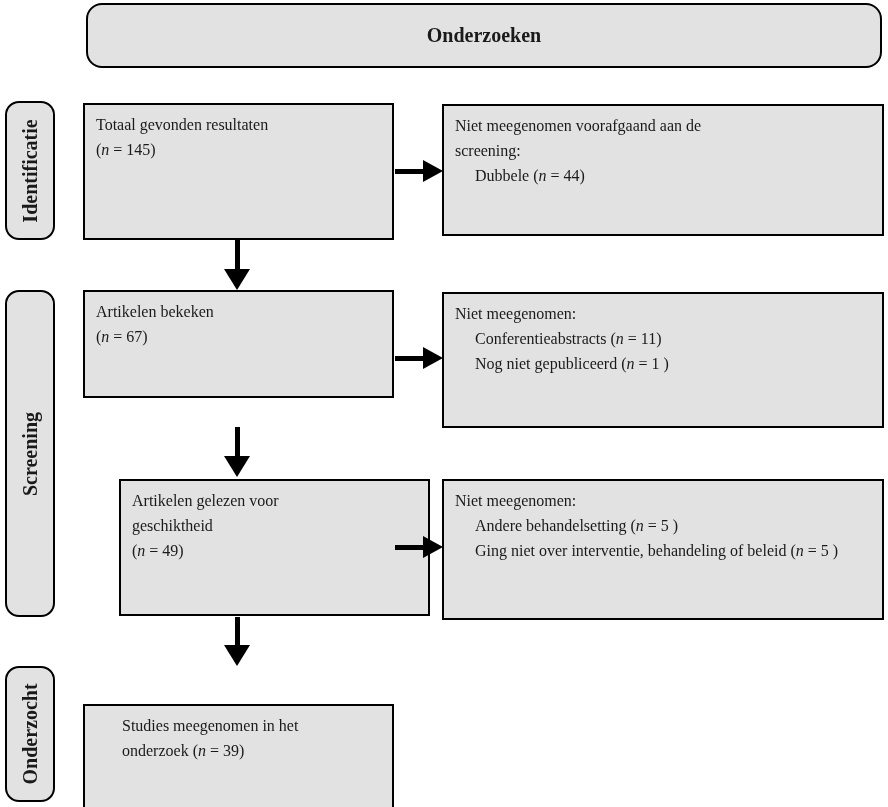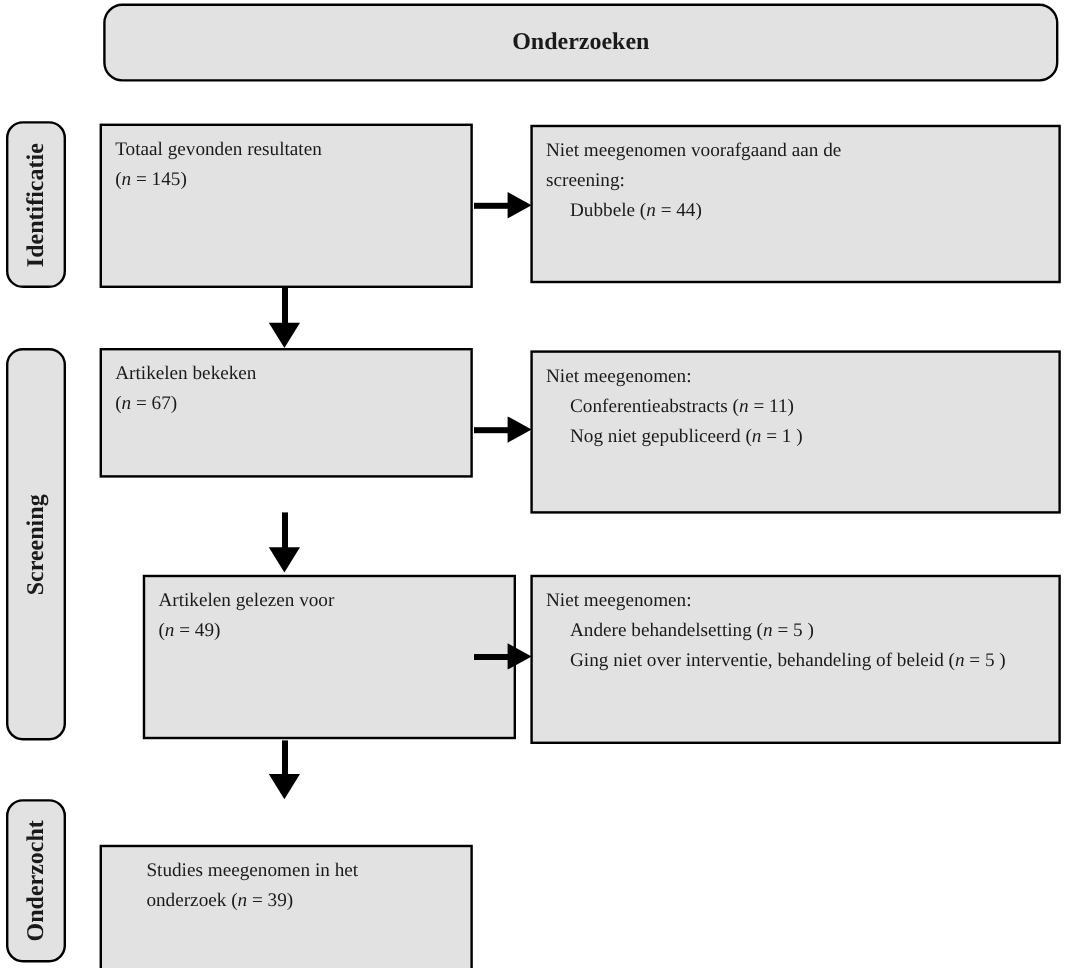--- a/index.html
+++ b/index.html
@@ -125,20 +125,21 @@
     <div class="txt">
       <div>Niet meegenomen:</div>
       <div class="item">Conferentieabstracts (<i>n</i> = 11)</div>
       <div class="item">Nog niet gepubliceerd (<i>n</i> = 1 )</div>
     </div>
   </div>
 
   <div class="box" style="left:83px; top:479px; width:311px; height:137px;margin-left:36px;">
     <div class="txt">
       <div>Artikelen gelezen voor</div>
+      <div>geschiktheid</div>
       <div>(<i>n</i> = 49)</div>
     </div>
   </div>
 
   <div class="box" style="left:442px; top:479px; width:442px; height:141px;">
     <div class="txt">
       <div>Niet meegenomen:</div>
       <div class="item">Andere behandelsetting (<i>n</i> = 5 )</div>
       <div class="item">Ging niet over interventie, behandeling of beleid (<i>n</i> = 5 )</div>
     </div>

